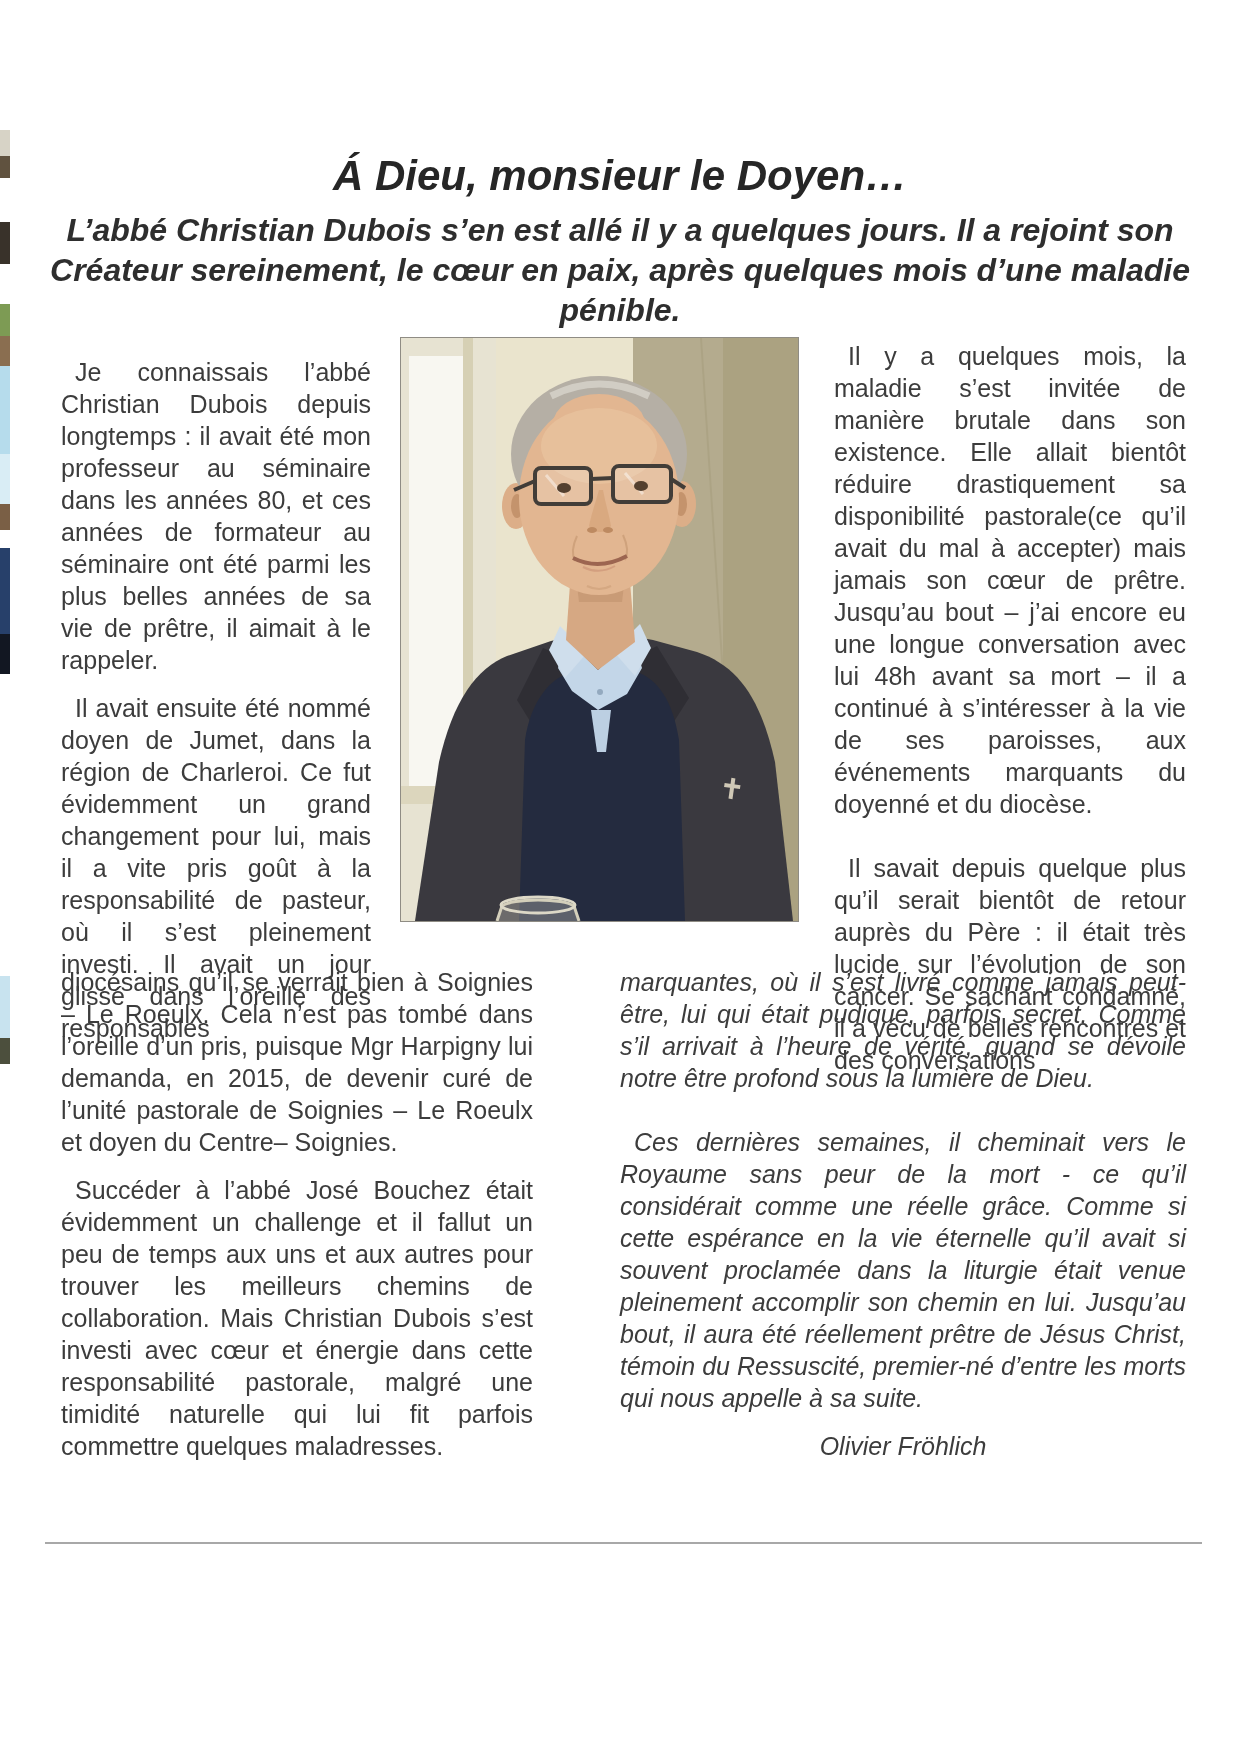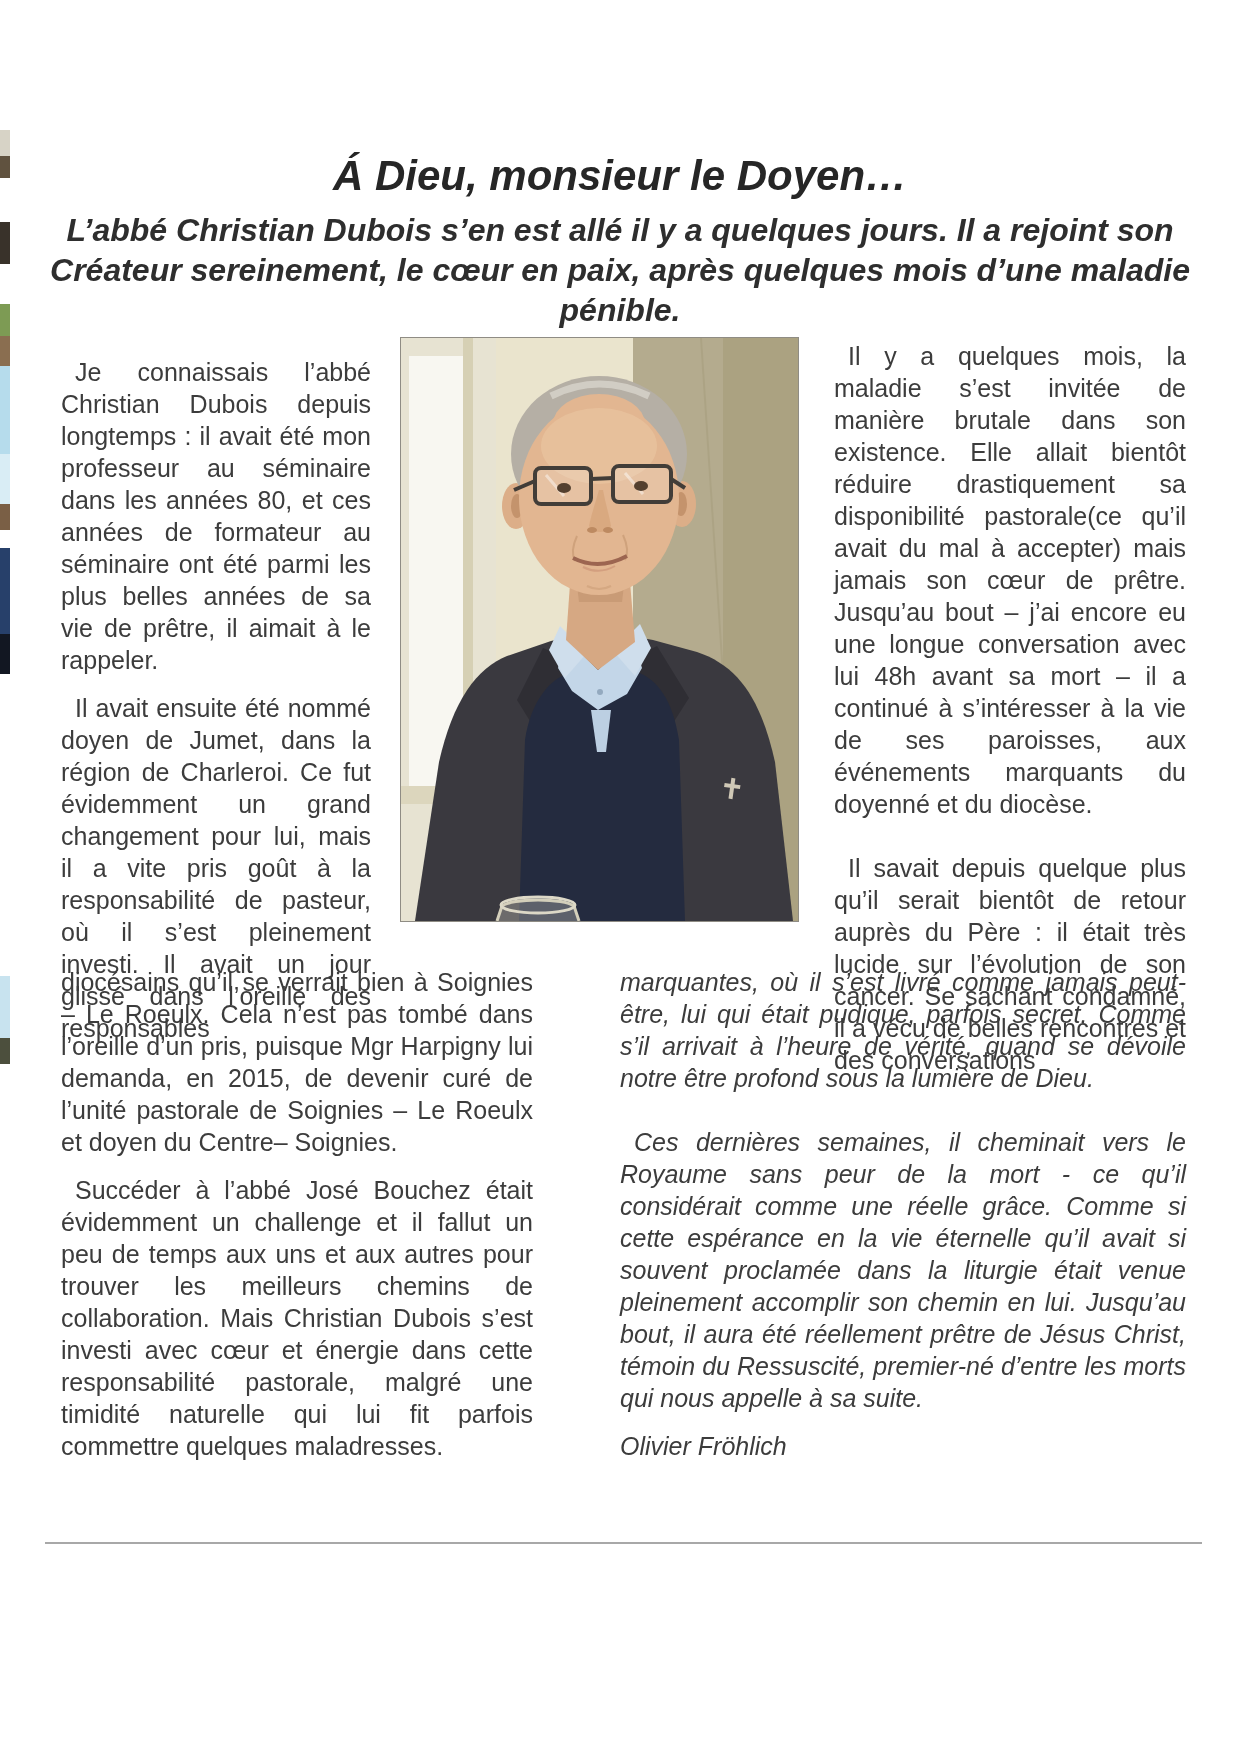--- a/index.html
+++ b/index.html
@@ -16,21 +16,21 @@
     font-size:32px;font-weight:bold;font-style:italic;color:#2e2e2e;line-height:40px;
   }
   .col{position:absolute;text-align:justify;font-size:25px;line-height:32px;color:#3c3c3c;}
   .col p{margin:16px;}
   .col p.indent{text-indent:14px;}
   .col p.gap{margin-top:32px;}
   #left-top   {left:45px;  top:340px; width:342px;}
   #right-top  {left:818px; top:324px; width:384px;}
   #left-bottom{left:45px;  top:950px; width:504px;}
   #right-bottom{left:604px;top:950px; width:598px;font-style:italic;}
-  .sig{text-align:left;margin-top:0;}
+  .sig{text-align:center;margin-top:0;}
   .photo-frame{
     position:absolute;left:400px;top:337px;width:397px;height:583px;
     border:1px solid #8f8c84;box-sizing:content-box;background:#eae4cd;
   }
   .photo-frame svg{display:block;}
   .rule{
     position:absolute;left:45px;top:1542px;width:1157px;height:0;
     border-top:2px solid #a8a8a8;
   }
   .artifact{position:absolute;left:0;width:10px;}

